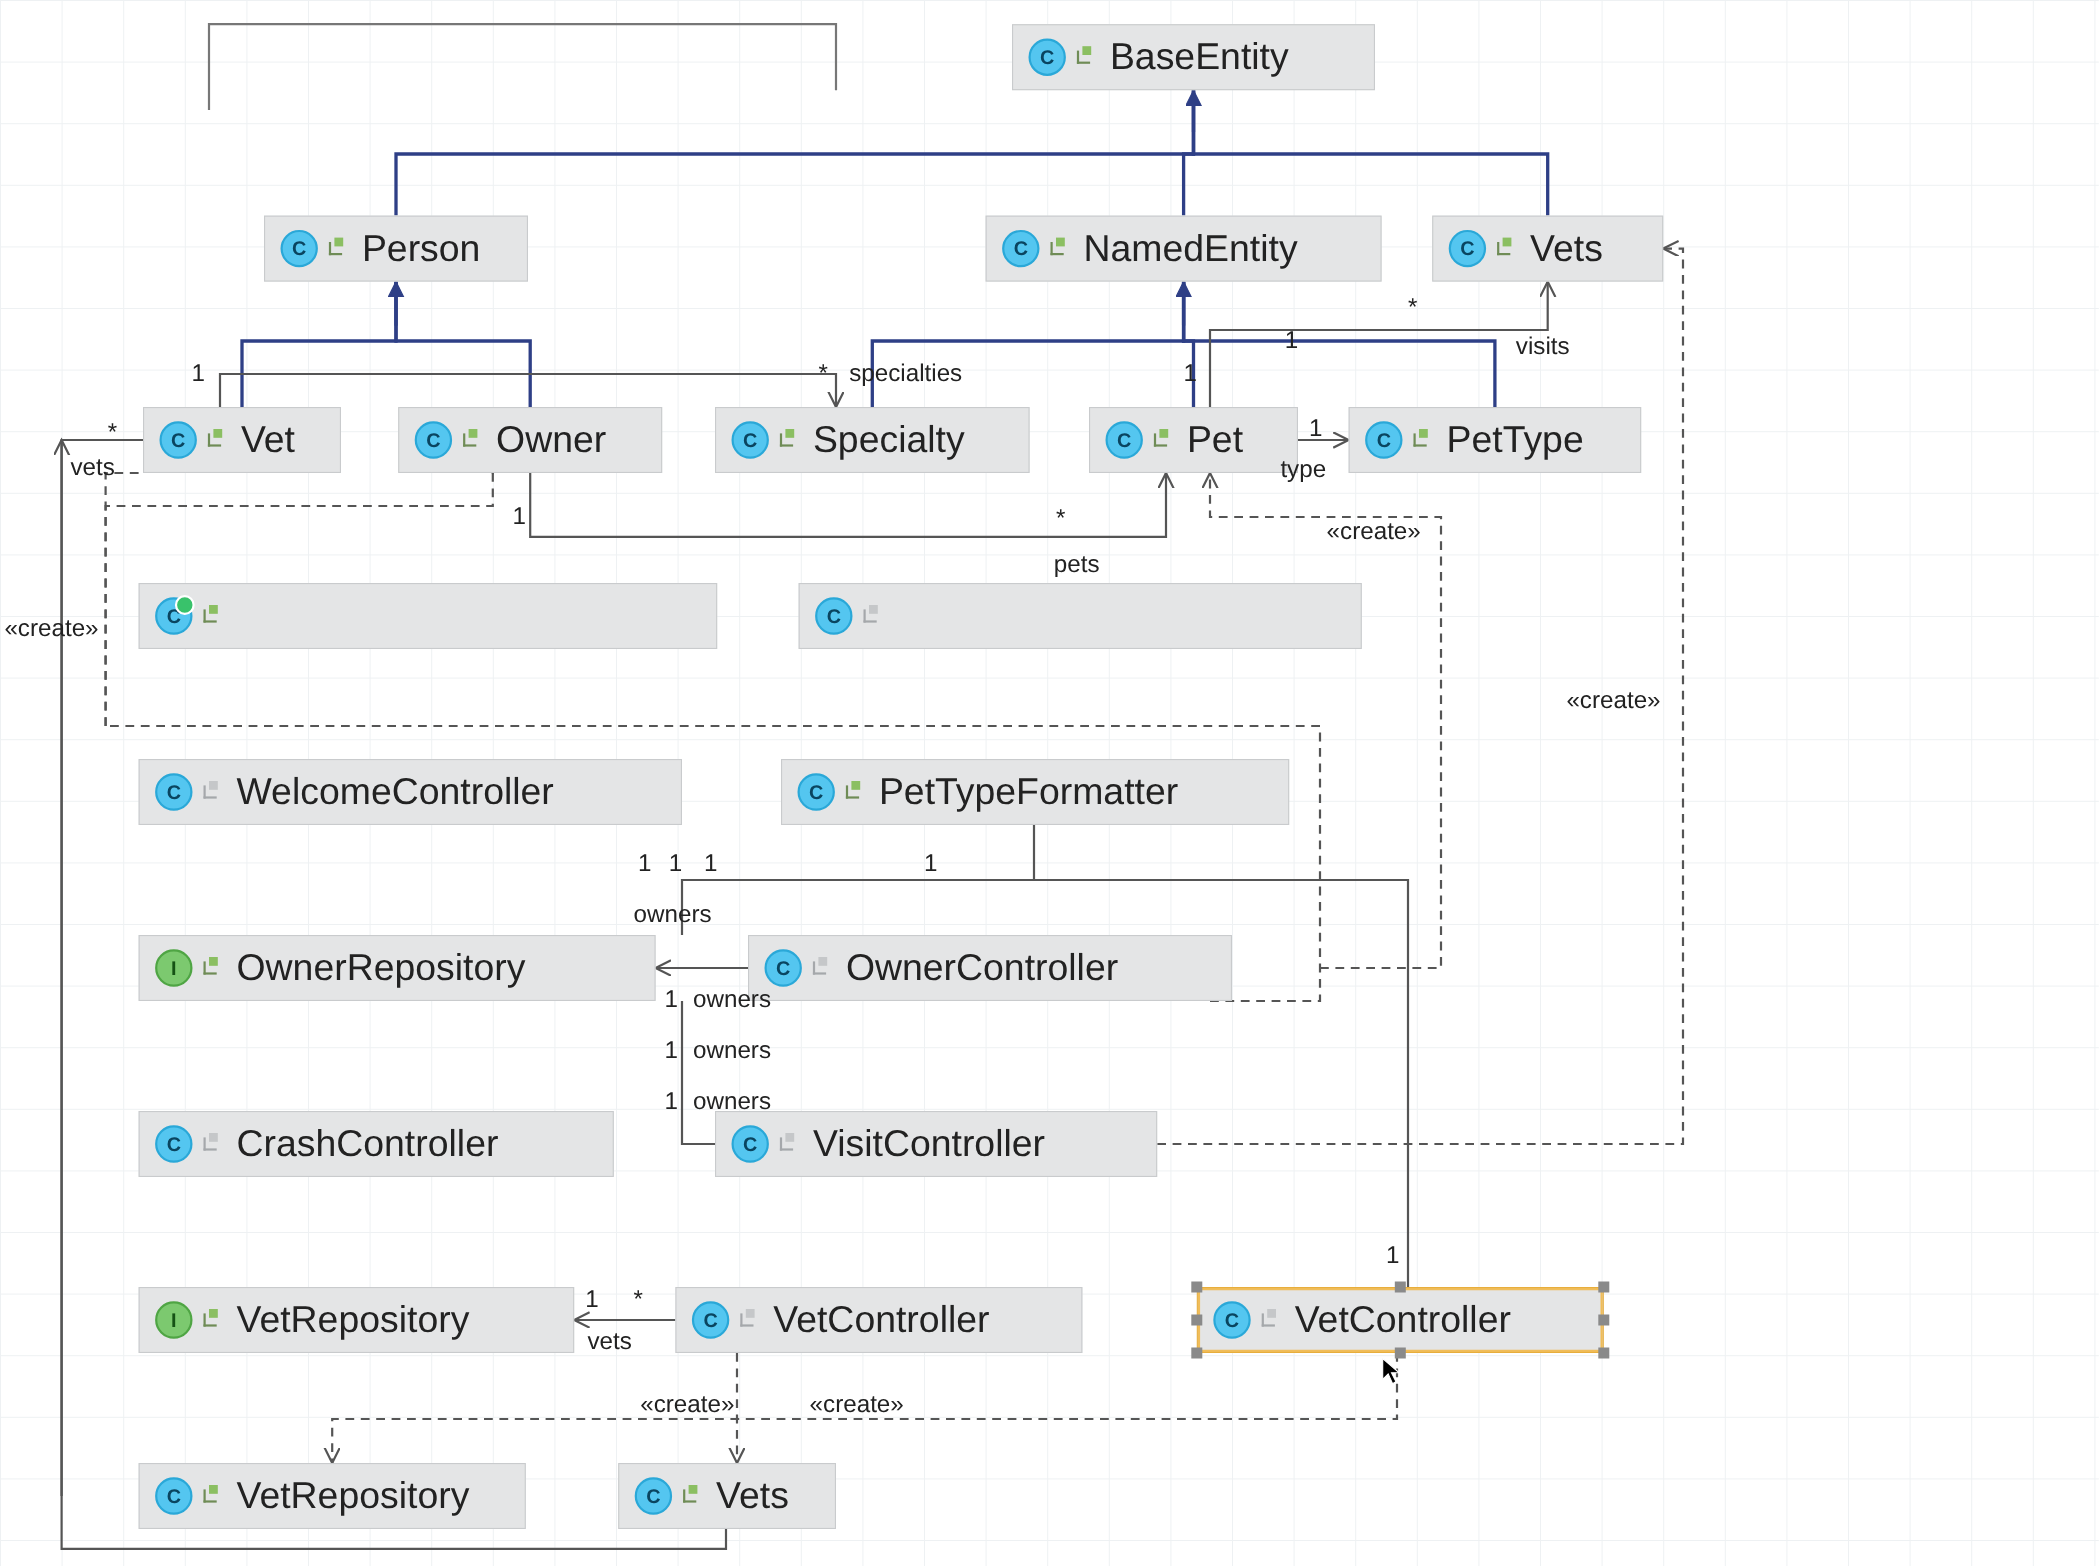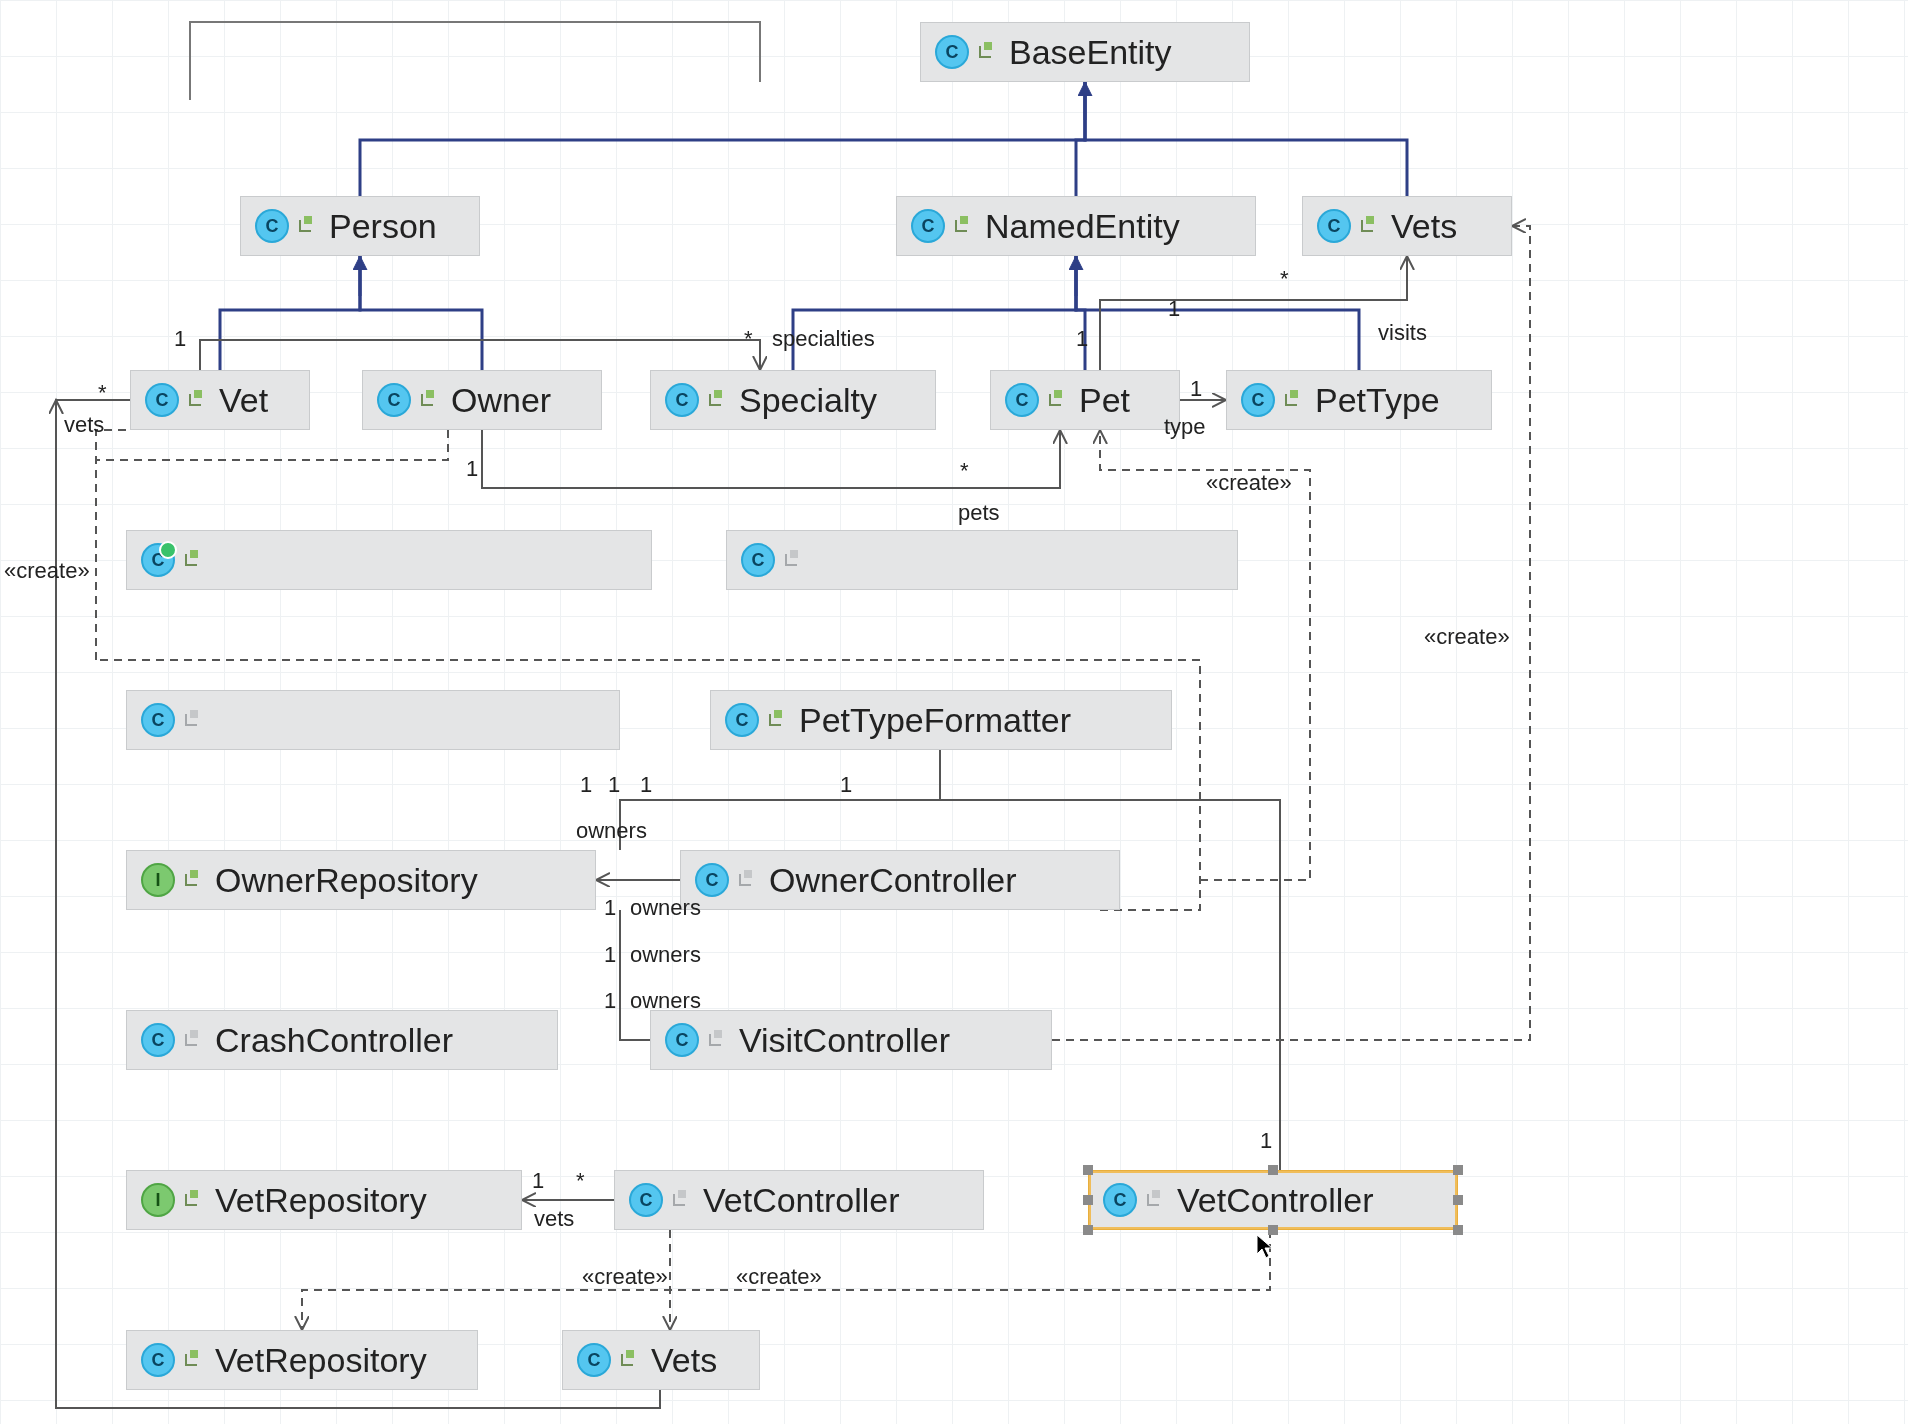--- a/index.html
+++ b/index.html
@@ -215,20 +215,21 @@
       <div class="badge app">C</div>
       <div class="open-icon"></div>
     </div>
     <div class="node" style="left: 726px; top: 530px; width: 512px; height: 60px;">
       <div class="badge class">C</div>
       <div class="open-icon grey"></div>
     </div>
     <div class="node" style="left: 126px; top: 690px; width: 494px; height: 60px;">
       <div class="badge class">C</div>
       <div class="open-icon grey"></div>
+      <span class="label">WelcomeController</span>
     </div>
     <div class="node" style="left: 710px; top: 690px; width: 462px; height: 60px;">
       <div class="badge class">C</div>
       <div class="open-icon"></div>
       <span class="label">PetTypeFormatter</span>
     </div>
     <div class="node" style="left: 126px; top: 850px; width: 470px; height: 60px;">
       <div class="badge interface">I</div>
       <div class="open-icon"></div>
       <span class="label">OwnerRepository</span>
@@ -284,21 +285,21 @@
     <div class="elabel" style="left: 174px; top: 326px;">1</div>
     <div class="elabel" style="left: 98px; top: 380px;">*</div>
     <div class="elabel" style="left: 64px; top: 412px;">vets</div>
     <div class="elabel" style="left: 744px; top: 326px;">*</div>
     <div class="elabel" style="left: 772px; top: 326px;">specialties</div>
     <div class="elabel" style="left: 1076px; top: 326px;">1</div>
     <div class="elabel" style="left: 1168px; top: 296px;">1</div>
     <div class="elabel" style="left: 1190px; top: 376px;">1</div>
     <div class="elabel" style="left: 1164px; top: 414px;">type</div>
     <div class="elabel" style="left: 1280px; top: 266px;">*</div>
-    <div class="elabel" style="left: 1378px; top: 320px;">visits</div>
+    <div class="elabel" style="left: 1378px; top: 302px;">visits</div>
     <div class="elabel" style="left: 1206px; top: 470px;">«create»</div>
     <div class="elabel" style="left: 4px; top: 558px;">«create»</div>
     <div class="elabel" style="left: 960px; top: 458px;">*</div>
     <div class="elabel" style="left: 958px; top: 500px;">pets</div>
     <div class="elabel" style="left: 466px; top: 456px;">1</div>
     <div class="elabel" style="left: 580px; top: 772px;">1</div>
     <div class="elabel" style="left: 608px; top: 772px;">1</div>
     <div class="elabel" style="left: 640px; top: 772px;">1</div>
     <div class="elabel" style="left: 840px; top: 772px;">1</div>
     <div class="elabel" style="left: 576px; top: 818px;">owners</div>

